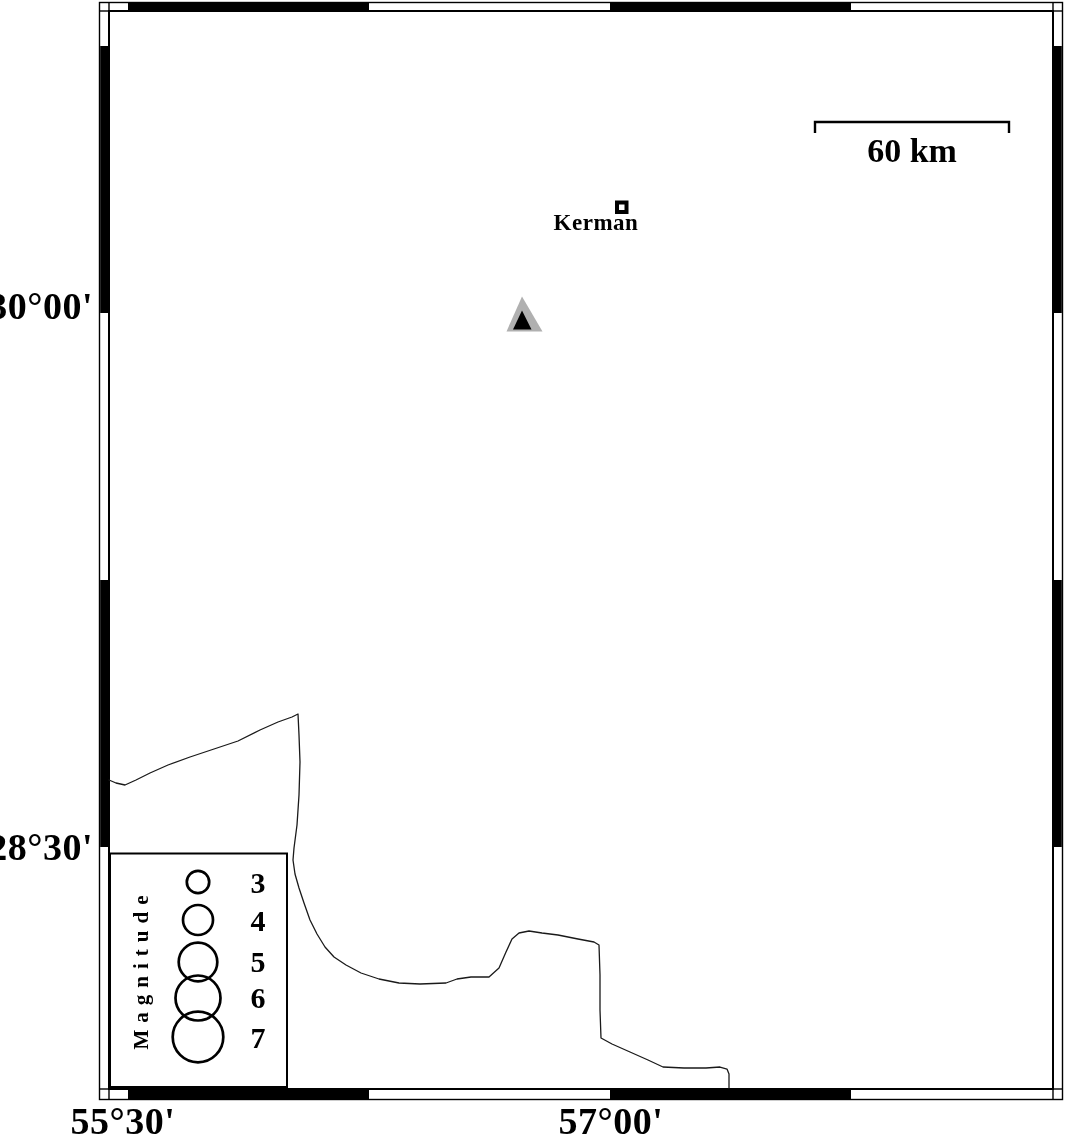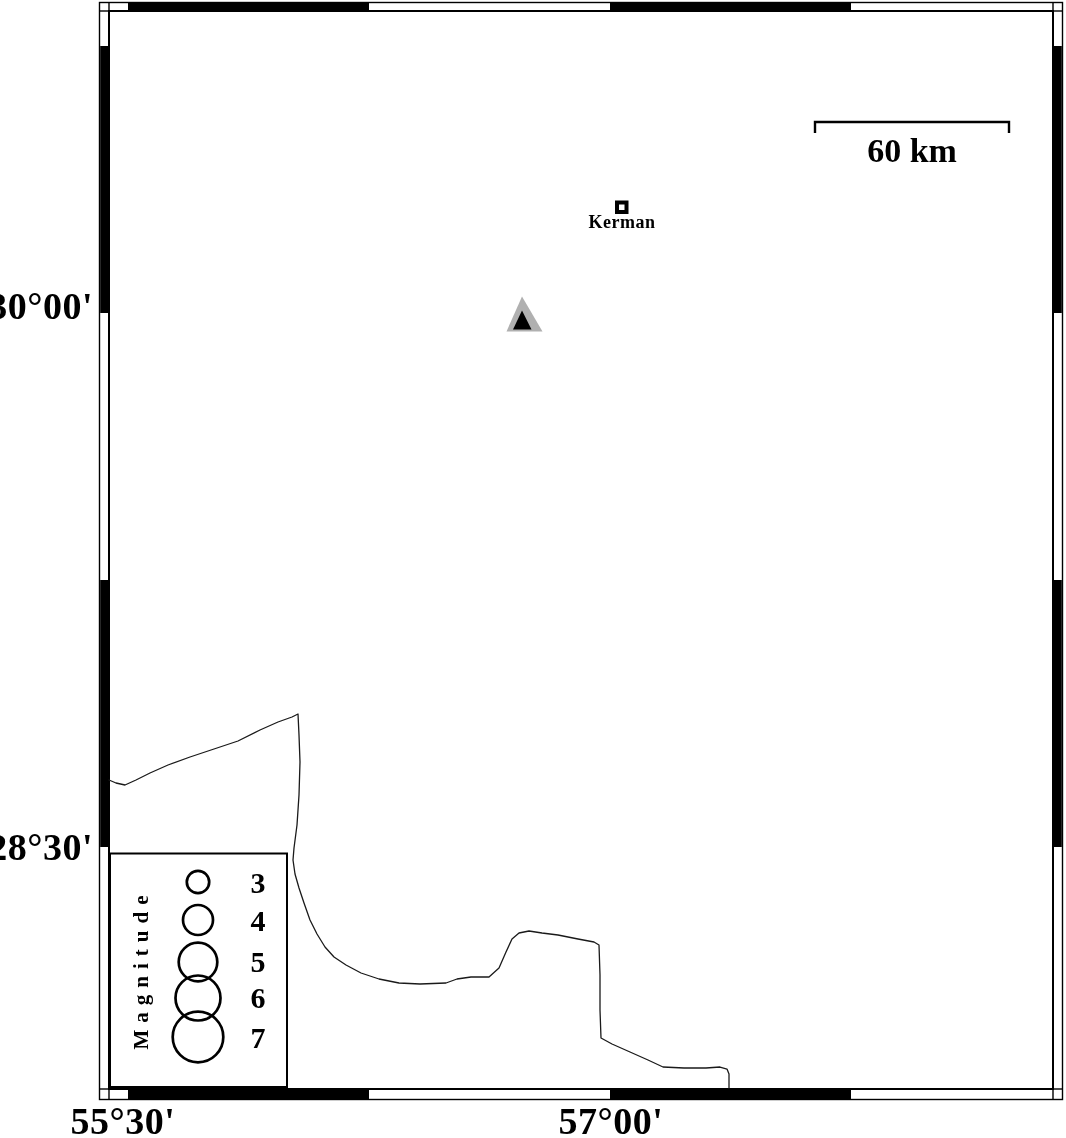--- a/index.html
+++ b/index.html
@@ -18,21 +18,21 @@
     line-height:1;
   }
   .center-anchor{transform:translate(-50%,-50%);}
   .right-anchor{transform:translate(-100%,-50%);}
   .axis-lbl{font-size:38px;letter-spacing:0.5px;}
   .lat-30{left:93px;top:306px;}
   .lat-28{left:93px;top:847px;}
   .lon-55{left:123px;top:1121px;}
   .lon-57{left:611px;top:1121px;}
   .scalebar-lbl{left:912px;top:151px;font-size:34px;}
-  .city-lbl{left:622px;top:222px;font-size:18px;letter-spacing:0.5px;}
+  .city-lbl{left:596px;top:222px;font-size:23px;letter-spacing:0.5px;}
   .legend-title{
     left:141px;top:969px;
     font-size:21px;letter-spacing:7px;
     transform:translate(-50%,-50%) rotate(-90deg);
   }
   .leg-num{font-size:30px;}
   .leg-num-0{left:258px;top:883px;}
   .leg-num-1{left:258px;top:921px;}
   .leg-num-2{left:258px;top:962px;}
   .leg-num-3{left:258px;top:998px;}

